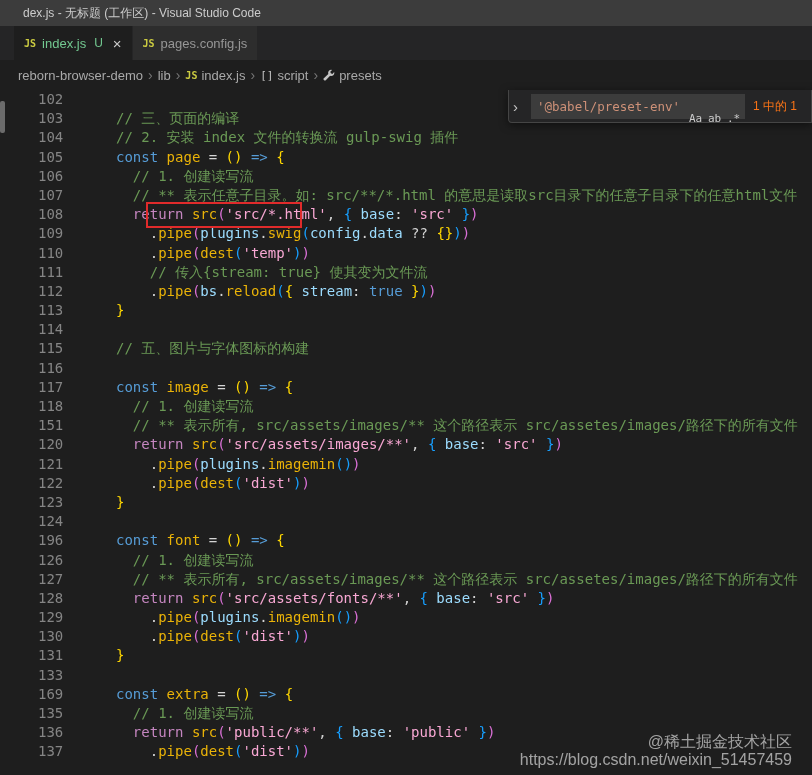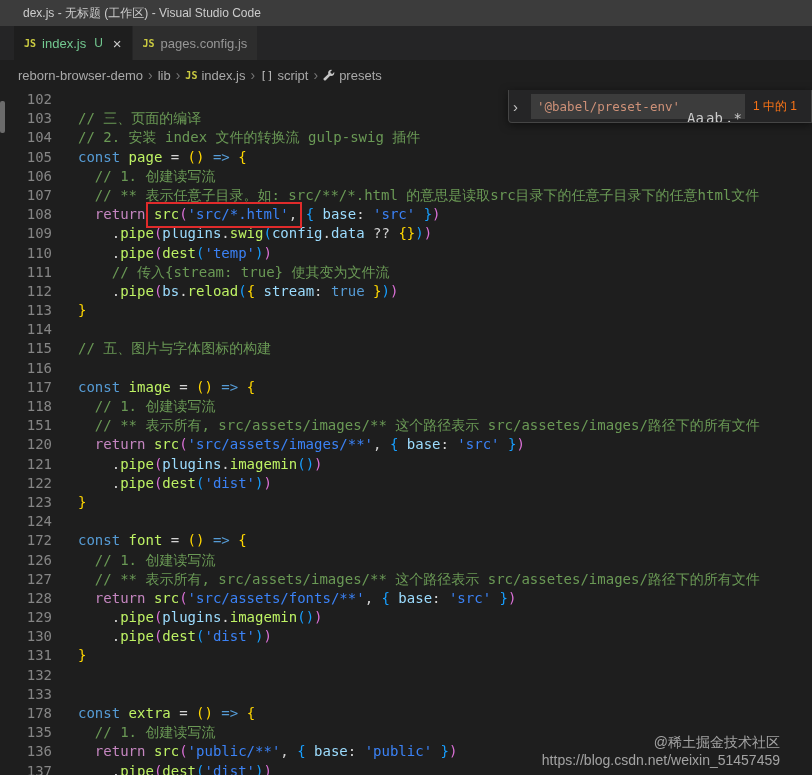--- a/index.html
+++ b/index.html
@@ -20,39 +20,39 @@
   
   .breadcrumbs{height:30px;background:#1e1e1e;display:flex;align-items:center;padding-left:18px;color:#a9a9a9;font-size:13px;}
   .crumb{display:flex;align-items:center;gap:4px;cursor:pointer;}
   .sep{color:#767676;font-size:14px;margin:0 5px;}
   .sym-icon{color:#c5c5c5;font-size:11px;font-family:"DejaVu Sans Mono",monospace;}
   .wrench{display:flex;align-items:center;}
 
   
   .editor{position:absolute;top:90px;left:0;right:0;bottom:0;overflow:hidden;}
   .line{display:flex;height:19.2px;line-height:19.2px;font-family:"DejaVu Sans Mono",monospace;font-size:14px;white-space:pre;}
-  .ln{width:52px;text-align:right;color:#858585;flex:none;user-select:none;}
+  .ln{width:52px;color:#858585;flex:none;user-select:none;padding-left:38px;}
   .code{padding-left:26px;}
   .tk-d{color:#d4d4d4}.tk-c{color:#6a9955}.tk-k{color:#569cd6}.tk-r{color:#c586c0}
-  .tk-f{color:#bef264}.tk-v{color:#9cdcfe}.tk-s{color:#3b82f6}
+  .tk-f{color:#eab308}.tk-v{color:#9cdcfe}.tk-s{color:#f9a8d4}
   .tk-b1{color:#ffd700}.tk-b2{color:#da70d6}.tk-b3{color:#179fff}
 
   
   .find-widget{position:absolute;top:90px;left:508px;width:304px;height:33px;background:#252526;border:1px solid #454545;border-top:none;border-bottom-left-radius:4px;box-shadow:0 2px 8px rgba(0,0,0,.5);display:flex;align-items:center;gap:6px;padding:0 4px;box-sizing:border-box;overflow:hidden;}
   .fw-chev{color:#c5c5c5;font-size:15px;width:12px;flex:none;cursor:pointer;}
   .fw-input{flex:none;display:flex;align-items:center;background:#3c3c3c;height:25px;width:214px;padding:0 2px 0 6px;box-sizing:border-box;cursor:text;}
   .fw-query{color:#ce9178;font-size:12.5px;font-family:"DejaVu Sans Mono",monospace;flex:1;white-space:nowrap;overflow:hidden;}
-  .fw-opt{color:#cccccc;font-size:14px;width:19px;height:19px;flex:none;display:flex;align-items:center;justify-content:center;border-radius:3px;font-family:"DejaVu Sans Mono",monospace;cursor:pointer;margin-top:24px;}
+  .fw-opt{color:#cccccc;font-size:11px;width:19px;height:19px;flex:none;display:flex;align-items:center;justify-content:center;border-radius:3px;font-family:"DejaVu Sans Mono",monospace;cursor:pointer;margin-top:24px;}
   .fw-opt.ww{}
   .fw-results{color:#f97316;font-size:12px;white-space:nowrap;margin-left:2px;}
 
   
   .annotation-box{position:absolute;left:146px;top:202px;width:152px;height:22px;border:2px solid #e02b2b;pointer-events:none;}
   .left-marker{position:absolute;left:0;top:101px;width:5px;height:32px;background:#6b6b6b;border-radius:2px;}
-  .watermark{position:absolute;right:32px;bottom:6px;text-align:right;color:rgba(200,200,200,.78);font-size:14px;line-height:18px;}
+  .watermark{position:absolute;right:20px;bottom:6px;text-align:right;color:rgba(200,200,200,.78);font-size:16px;line-height:18px;}
 </style>
 </head>
 <body>
 
 <div class="screen">
 
   <div class="titlebar">
     <span>dex.js - 无标题 (工作区) - Visual Studio Code</span>
   </div>
 
@@ -112,30 +112,29 @@
         <div class="line"><span class="ln">115</span><span class="code"><span class="tk-c">// 五、图片与字体图标的构建</span></span></div>
         <div class="line"><span class="ln">116</span></div>
         <div class="line"><span class="ln">117</span><span class="code"><span class="tk-k">const</span><span class="tk-d"> </span><span class="tk-f">image</span><span class="tk-d"> = </span><span class="tk-b1">()</span><span class="tk-d"> </span><span class="tk-k">=&gt;</span><span class="tk-d"> </span><span class="tk-b1">{</span></span></div>
         <div class="line"><span class="ln">118</span><span class="code"><span class="tk-c">  // 1. 创建读写流</span></span></div>
         <div class="line"><span class="ln">151</span><span class="code"><span class="tk-c">  // ** 表示所有, src/assets/images/** 这个路径表示 src/assetes/images/路径下的所有文件</span></span></div>
         <div class="line"><span class="ln">120</span><span class="code"><span class="tk-d">  </span><span class="tk-r">return</span><span class="tk-d"> </span><span class="tk-f">src</span><span class="tk-b2">(</span><span class="tk-s">'src/assets/images/**'</span><span class="tk-d">, </span><span class="tk-b3">{</span><span class="tk-d"> </span><span class="tk-v">base</span><span class="tk-d">: </span><span class="tk-s">'src'</span><span class="tk-d"> </span><span class="tk-b3">}</span><span class="tk-b2">)</span></span></div>
         <div class="line"><span class="ln">121</span><span class="code"><span class="tk-d">    .</span><span class="tk-f">pipe</span><span class="tk-b2">(</span><span class="tk-v">plugins</span><span class="tk-d">.</span><span class="tk-f">imagemin</span><span class="tk-b3">()</span><span class="tk-b2">)</span></span></div>
         <div class="line"><span class="ln">122</span><span class="code"><span class="tk-d">    .</span><span class="tk-f">pipe</span><span class="tk-b2">(</span><span class="tk-f">dest</span><span class="tk-b3">(</span><span class="tk-s">'dist'</span><span class="tk-b3">)</span><span class="tk-b2">)</span></span></div>
         <div class="line"><span class="ln">123</span><span class="code"><span class="tk-b1">}</span></span></div>
         <div class="line"><span class="ln">124</span><span class="code"></span></div>
-        <div class="line"><span class="ln">172</span><span class="code"><span class="tk-k">const</span><span class="tk-d"> </span><span class="tk-f">font</span><span class="tk-d"> = </span><span class="tk-b1">()</span><span class="tk-d"> </span><span class="tk-k">=&gt;</span><span class="tk-d"> </span><span class="tk-b1">{</span></span></div>
+        <div class="line"><span class="ln">196</span><span class="code"><span class="tk-k">const</span><span class="tk-d"> </span><span class="tk-f">font</span><span class="tk-d"> = </span><span class="tk-b1">()</span><span class="tk-d"> </span><span class="tk-k">=&gt;</span><span class="tk-d"> </span><span class="tk-b1">{</span></span></div>
         <div class="line"><span class="ln">126</span><span class="code"><span class="tk-c">  // 1. 创建读写流</span></span></div>
         <div class="line"><span class="ln">127</span><span class="code"><span class="tk-c">  // ** 表示所有, src/assets/images/** 这个路径表示 src/assetes/images/路径下的所有文件</span></span></div>
         <div class="line"><span class="ln">128</span><span class="code"><span class="tk-d">  </span><span class="tk-r">return</span><span class="tk-d"> </span><span class="tk-f">src</span><span class="tk-b2">(</span><span class="tk-s">'src/assets/fonts/**'</span><span class="tk-d">, </span><span class="tk-b3">{</span><span class="tk-d"> </span><span class="tk-v">base</span><span class="tk-d">: </span><span class="tk-s">'src'</span><span class="tk-d"> </span><span class="tk-b3">}</span><span class="tk-b2">)</span></span></div>
         <div class="line"><span class="ln">129</span><span class="code"><span class="tk-d">    .</span><span class="tk-f">pipe</span><span class="tk-b2">(</span><span class="tk-v">plugins</span><span class="tk-d">.</span><span class="tk-f">imagemin</span><span class="tk-b3">()</span><span class="tk-b2">)</span></span></div>
         <div class="line"><span class="ln">130</span><span class="code"><span class="tk-d">    .</span><span class="tk-f">pipe</span><span class="tk-b2">(</span><span class="tk-f">dest</span><span class="tk-b3">(</span><span class="tk-s">'dist'</span><span class="tk-b3">)</span><span class="tk-b2">)</span></span></div>
         <div class="line"><span class="ln">131</span><span class="code"><span class="tk-b1">}</span></span></div>
-        <div class="line"><span class="ln">132</span><span class="code"></span></div>
         <div class="line"><span class="ln">133</span></div>
-        <div class="line"><span class="ln">178</span><span class="code"><span class="tk-k">const</span><span class="tk-d"> </span><span class="tk-f">extra</span><span class="tk-d"> = </span><span class="tk-b1">()</span><span class="tk-d"> </span><span class="tk-k">=&gt;</span><span class="tk-d"> </span><span class="tk-b1">{</span></span></div>
+        <div class="line"><span class="ln">169</span><span class="code"><span class="tk-k">const</span><span class="tk-d"> </span><span class="tk-f">extra</span><span class="tk-d"> = </span><span class="tk-b1">()</span><span class="tk-d"> </span><span class="tk-k">=&gt;</span><span class="tk-d"> </span><span class="tk-b1">{</span></span></div>
         <div class="line"><span class="ln">135</span><span class="code"><span class="tk-c">  // 1. 创建读写流</span></span></div>
         <div class="line"><span class="ln">136</span><span class="code"><span class="tk-d">  </span><span class="tk-r">return</span><span class="tk-d"> </span><span class="tk-f">src</span><span class="tk-b2">(</span><span class="tk-s">'public/**'</span><span class="tk-d">, </span><span class="tk-b3">{</span><span class="tk-d"> </span><span class="tk-v">base</span><span class="tk-d">: </span><span class="tk-s">'public'</span><span class="tk-d"> </span><span class="tk-b3">}</span><span class="tk-b2">)</span></span></div>
         <div class="line"><span class="ln">137</span><span class="code"><span class="tk-d">    .</span><span class="tk-f">pipe</span><span class="tk-b2">(</span><span class="tk-f">dest</span><span class="tk-b3">(</span><span class="tk-s">'dist'</span><span class="tk-b3">)</span><span class="tk-b2">)</span></span></div>
       </div>
   </div>
 
   <div class="find-widget">
     <span class="fw-chev">›</span>
     <div class="fw-input">
       <span class="fw-query">'@babel/preset-env'</span>

